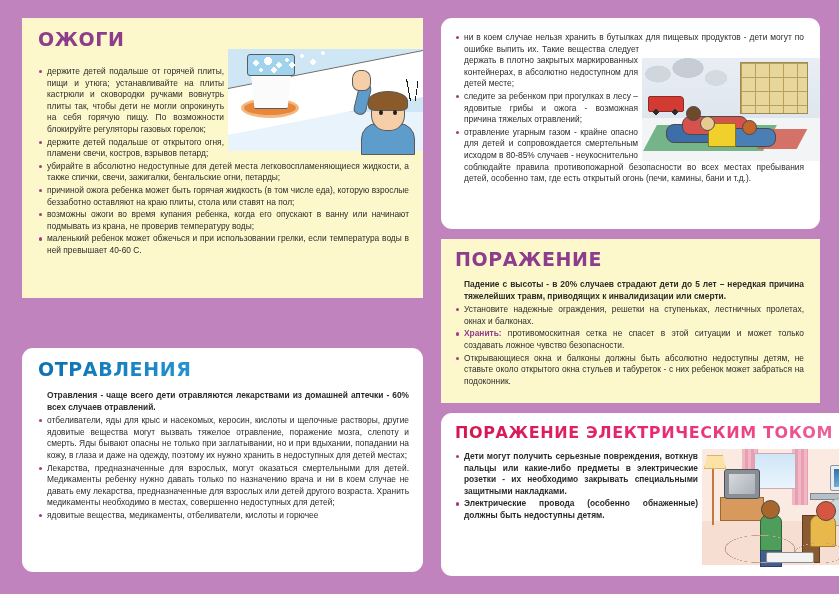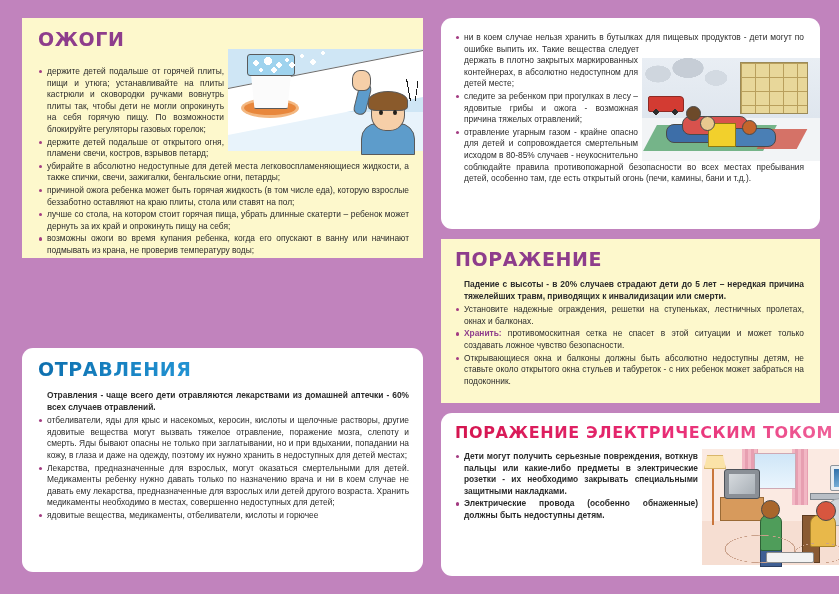--- a/index.html
+++ b/index.html
@@ -356,21 +356,21 @@
     background:
       radial-gradient(ellipse 56px 22px at 58px 100px, transparent 61%, #c9a08a 61.5%, #c9a08a 63%, transparent 63.5%),
       radial-gradient(ellipse 40px 16px at 118px 104px, transparent 61%, #c9a08a 61.5%, #c9a08a 63%, transparent 63.5%);
   }
 </style>
 </head>
 <body>
 
 <div class="page">
 
-  <div class="panel yellow" style="left:22px; top:18px; width:401px; height:240px; padding:12px 14px 8px 16px;">
+  <div class="panel yellow" style="left:22px; top:18px; width:401px; height:280px; padding:12px 14px 8px 16px;">
     <div class="heading purple">ОЖОГИ</div>
 
     <div class="ill-stove float-img" style="width:195px; height:102px; margin:0 -14px 0 6px; shape-margin:4px;">
       <div class="counter"></div>
       <div class="burner"></div>
       <div class="pot"></div>
       <div class="bubbles"></div>
       <div class="steam"></div>
       <div class="body"></div>
       <div class="arm"></div>
@@ -380,21 +380,20 @@
       <div class="eye l"></div>
       <div class="eye r"></div>
       <div class="spark"></div>
     </div>
 
     <ul class="bullets body-text" style="margin-top:17px;">
       <li>держите детей подальше от горячей плиты, пищи и утюга; устанавливайте на плиты кастрюли и сковородки ручками вовнутрь плиты так, чтобы дети не могли опрокинуть на себя горячую пищу. По возможности блокируйте регуляторы газовых горелок;</li>
       <li>держите детей подальше от открытого огня, пламени свечи, костров, взрывов петард;</li>
       <li>убирайте в абсолютно недоступные для детей места легковоспламеняющиеся жидкости, а также спички, свечи, зажигалки, бенгальские огни, петарды;</li>
       <li>причиной ожога ребенка может быть горячая жидкость (в том числе еда), которую взрослые беззаботно оставляют на краю плиты, стола или ставят на пол;</li>
-      <li>лучше со стола, на котором стоит горячая пища, убрать длинные скатерти – ребенок может дернуть за их край и опрокинуть пищу на себя;</li>
       <li>возможны ожоги во время купания ребенка, когда его опускают в ванну или начинают подмывать из крана, не проверив температуру воды;</li>
       <li>маленький ребенок может обжечься и при использовании грелки, если температура воды в ней превышает 40-60 С.</li>
     </ul>
   </div>
 
   <div class="panel white" style="left:22px; top:348px; width:401px; height:224px; padding:12px 14px 8px 16px;">
     <div class="heading blue">ОТРАВЛЕНИЯ</div>
 
     <div class="body-text" style="margin-top:11px;">
       <p class="lead" style="padding-left:9px;">Отравления - чаще всего дети отравляются лекарствами из домашней аптечки - 60% всех случаев отравлений.</p>

